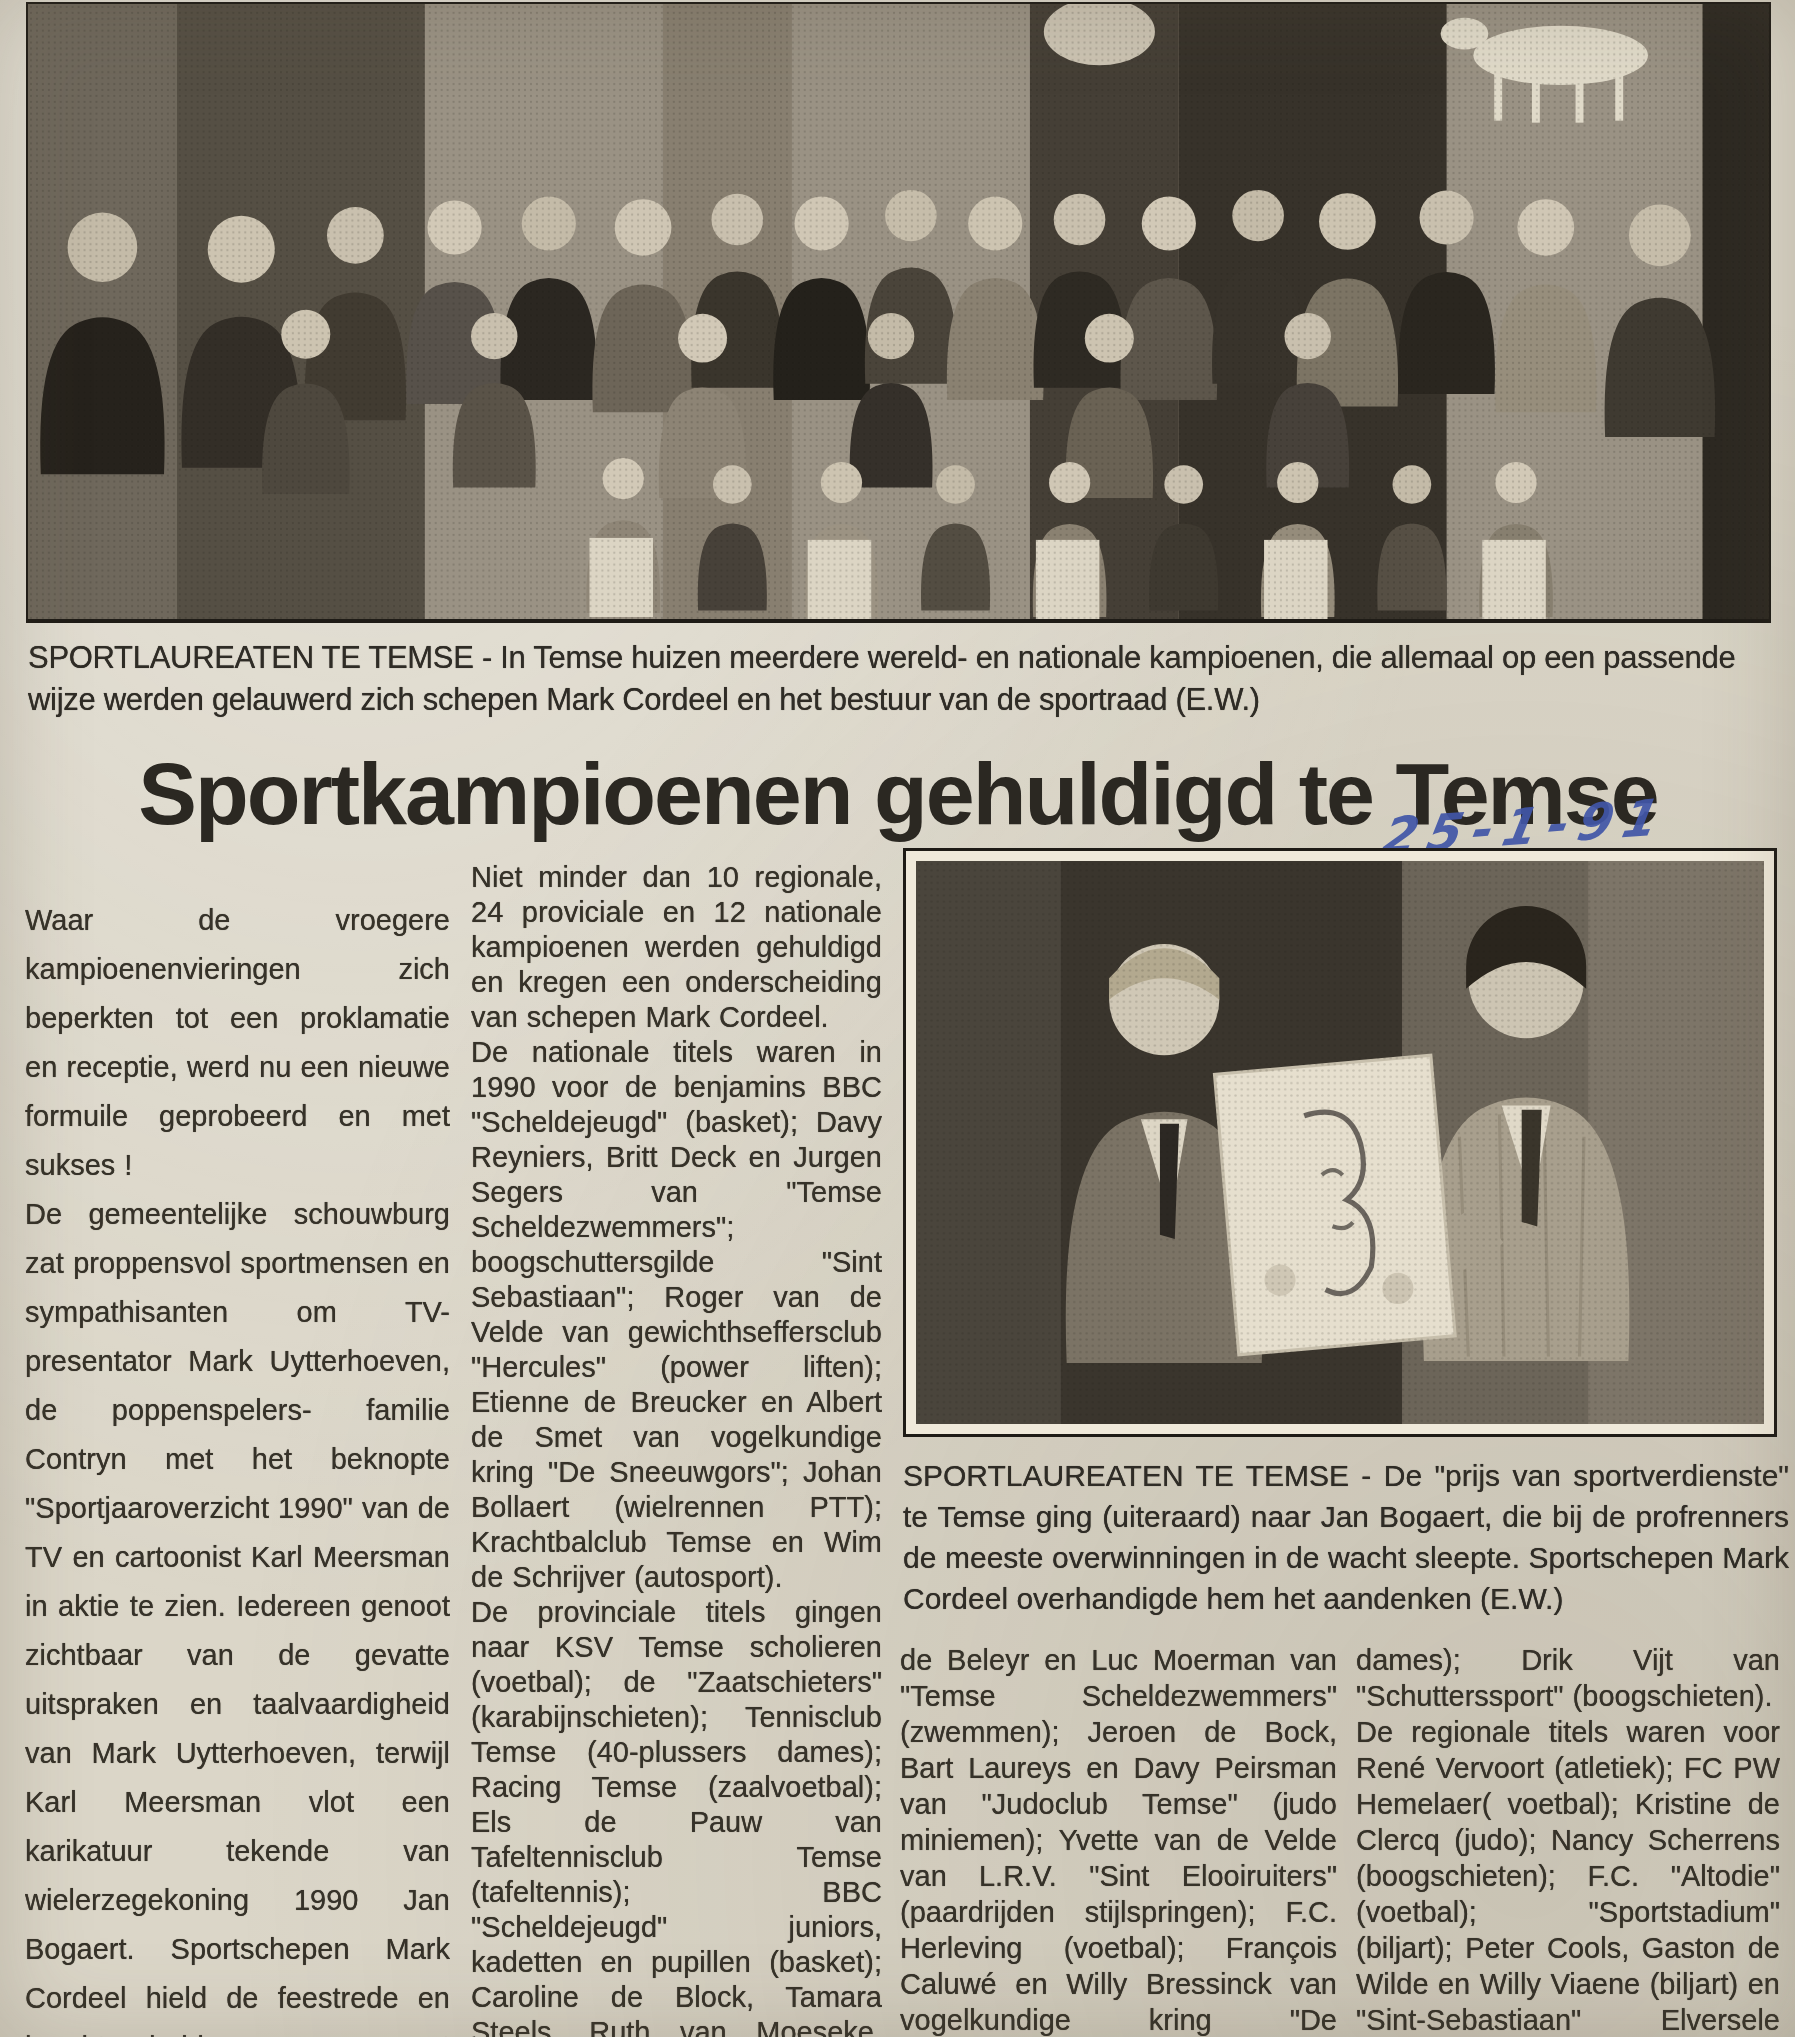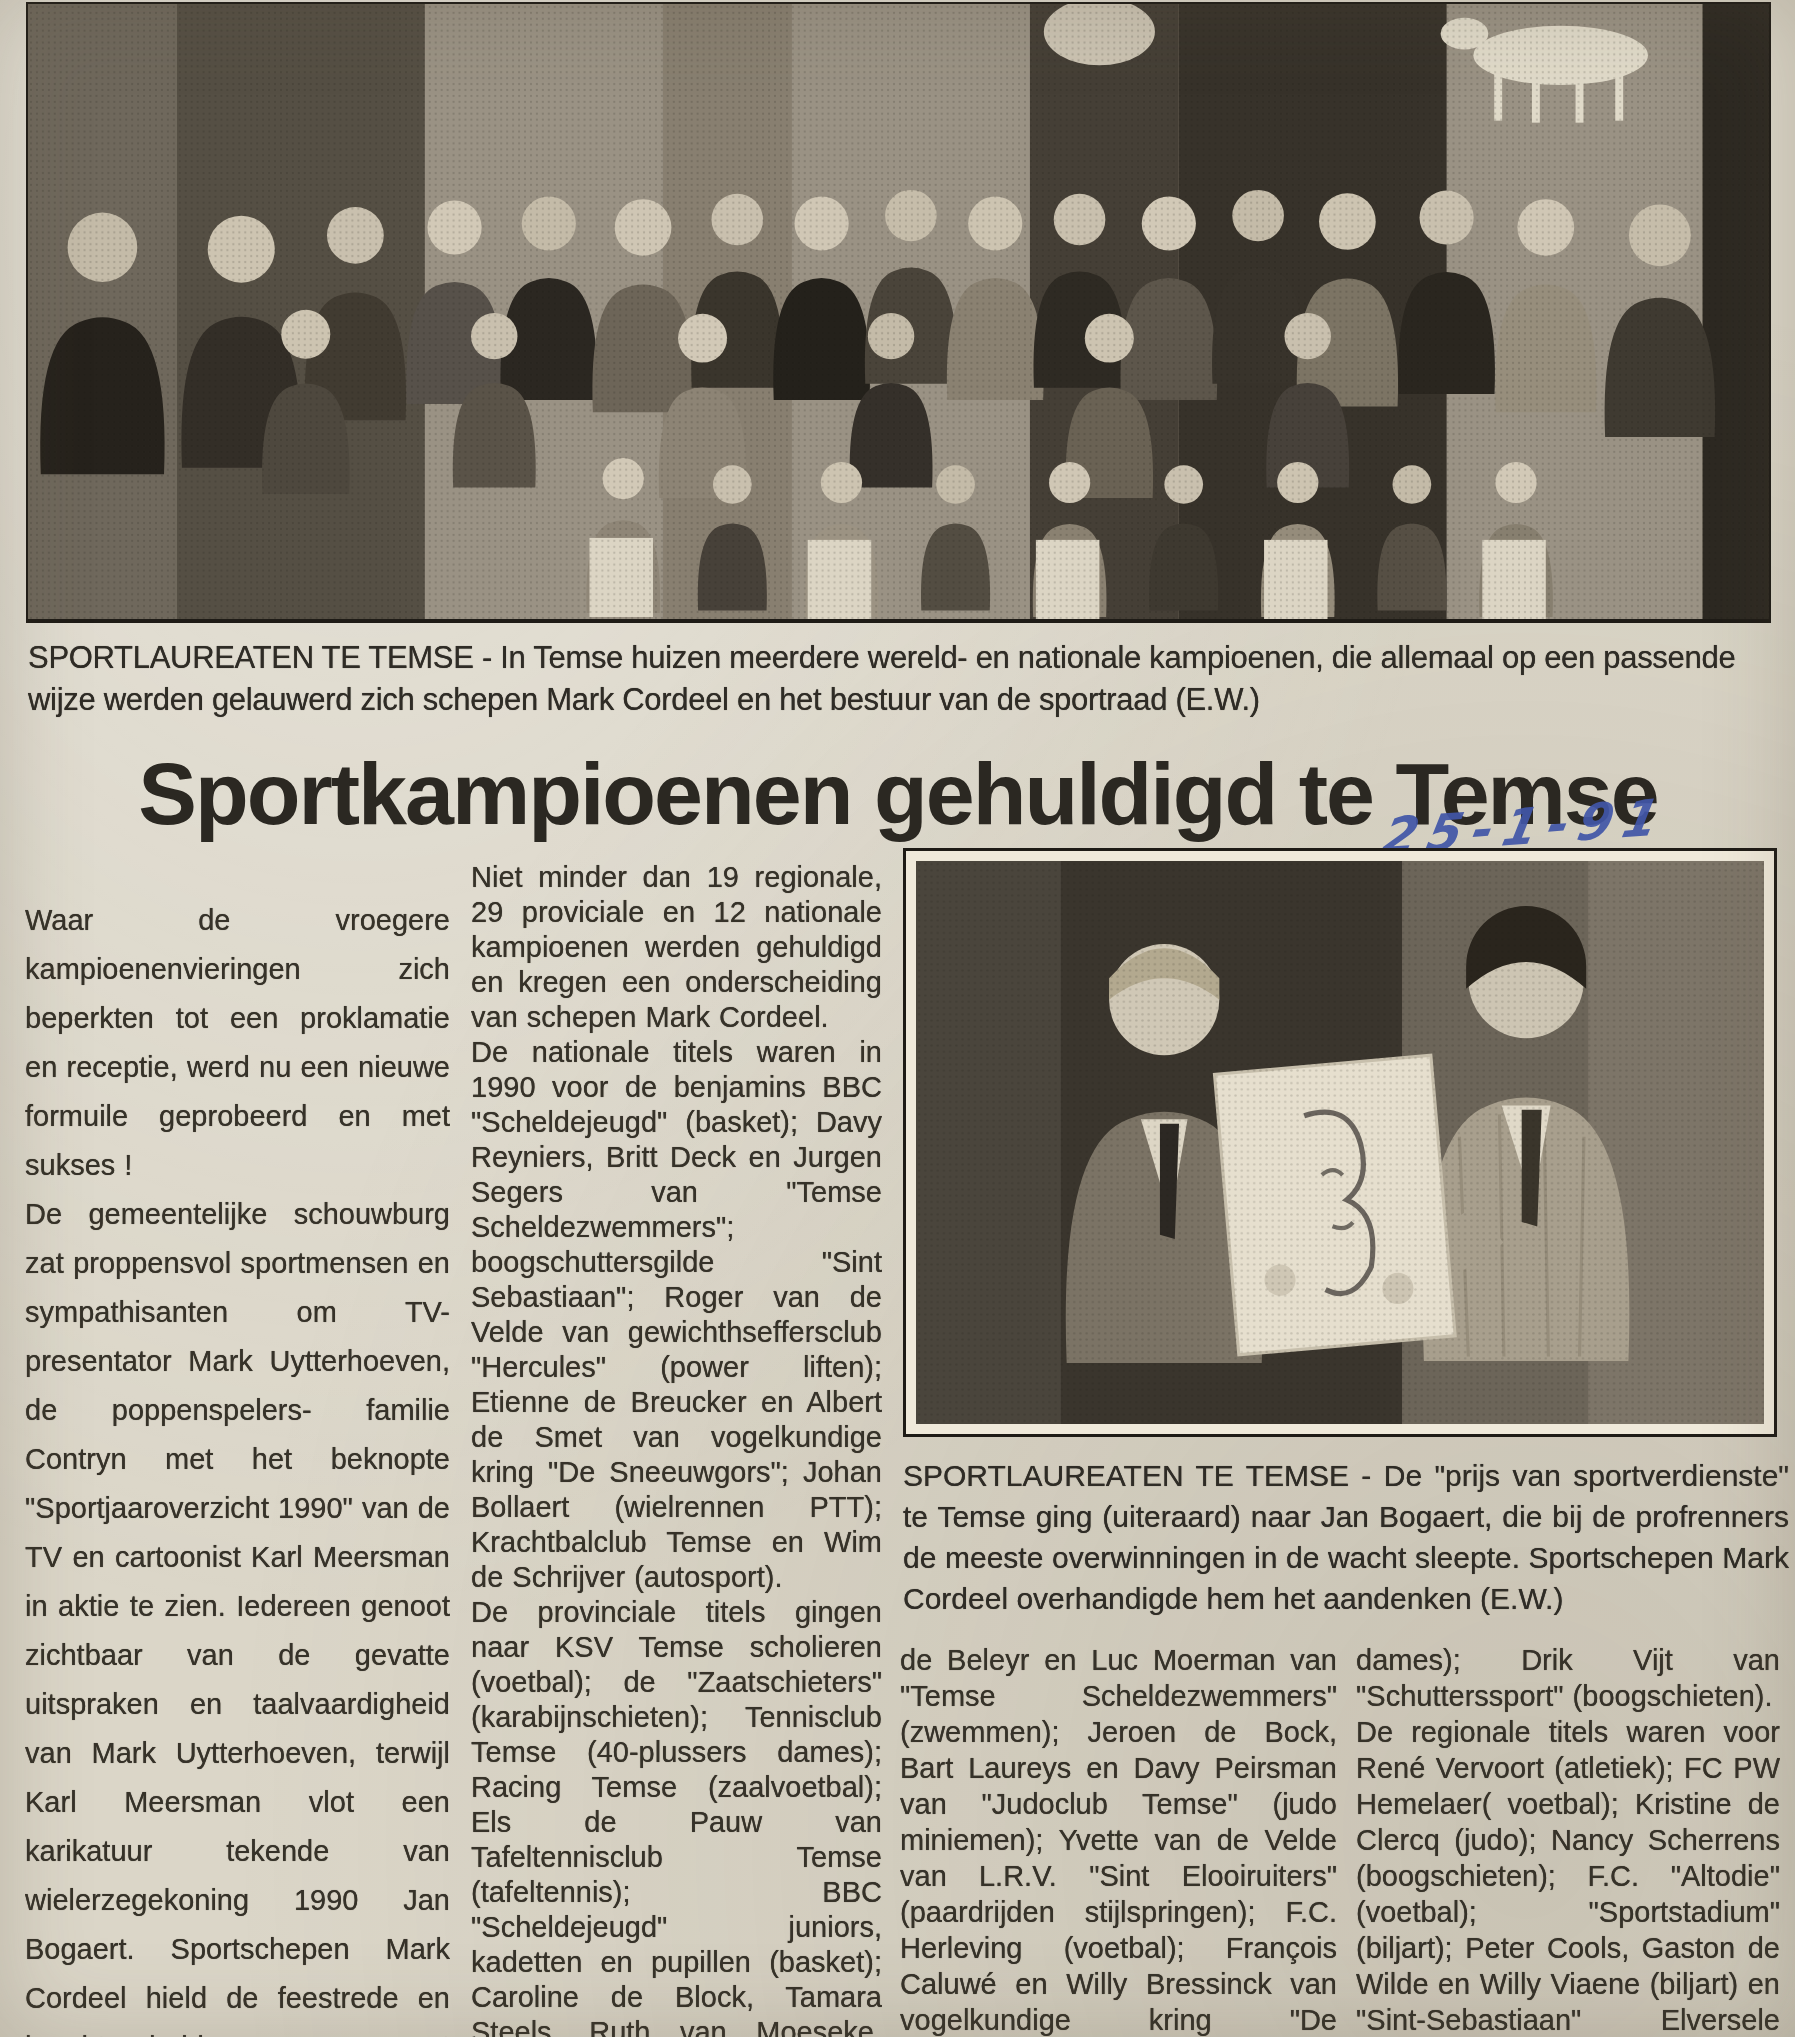--- a/index.html
+++ b/index.html
@@ -241,21 +241,21 @@
 
 <div id="handwritten-date">25-1-91</div>
 
 <div id="col1" class="bodycol">
   <p>Waar de vroegere kampioenenvieringen zich beperkten tot een proklamatie en receptie, werd nu een nieuwe formuile geprobeerd en met sukses !</p>
   <p>De gemeentelijke schouwburg zat proppensvol sportmensen en sympathisanten om TV-presentator Mark Uytterhoeven, de poppenspelers- familie Contryn met het beknopte "Sportjaaroverzicht 1990" van de TV en cartoonist Karl Meersman in aktie te zien. Iedereen genoot zichtbaar van de gevatte uitspraken en taalvaardigheid van Mark Uytterhoeven, terwijl Karl Meersman vlot een karikatuur tekende van wielerzegekoning 1990 Jan Bogaert. Sportschepen Mark Cordeel hield de feestrede en bracht hulde, samen met sportraad-voorzitter Jan de Maeyer aan de diverse Temsenaars die een regionale, provinciale of nationale titel hadden veroverd.</p>
   <p>De bijzondere prijs voor sportverdienste ging naar beroepsrenner Jan Bogaert die met 17 overwinningen zowel in binnen- als buitenland het meeste bloemruikers veroverde in het voorbije jaar en Jan denkt nog niet aan stoppen. Er zullen er in 1991 nog wel een reeks bijkomen.</p>
 
 </div>
 <div id="col2" class="bodycol">
-  <p>Niet minder dan 19 regionale, 29 proviciale en 12 nationale kampioenen werden gehuldigd en kregen een onderscheiding van schepen Mark Cordeel.</p>
+  <p>Niet minder dan 10 regionale, 24 proviciale en 12 nationale kampioenen werden gehuldigd en kregen een onderscheiding van schepen Mark Cordeel.</p>
   <p>De nationale titels waren in 1990 voor de benjamins BBC "Scheldejeugd" (basket); Davy Reyniers, Britt Deck en Jurgen Segers van "Temse Scheldezwemmers"; boogschuttersgilde "Sint Sebastiaan"; Roger van de Velde van gewichthseffersclub "Hercules" (power liften); Etienne de Breucker en Albert de Smet van vogelkundige kring "De Sneeuwgors"; Johan Bollaert (wielrennen PTT); Krachtbalclub Temse en Wim de Schrijver (autosport).</p>
   <p>De provinciale titels gingen naar KSV Temse scholieren (voetbal); de "Zaatschieters" (karabijnschieten); Tennisclub Temse (40-plussers dames); Racing Temse (zaalvoetbal); Els de Pauw van Tafeltennisclub Temse (tafeltennis); BBC "Scheldejeugd" juniors, kadetten en pupillen (basket); Caroline de Block, Tamara Steels, Ruth van Moeseke, Bart Rasschaert, Veerle Perdaen, Dave Kiekens, Gert Vercauteren, Wim van Bogaert, Medhi van der Eecken, Mario Geleyn, Nathalie</p>
 </div>
 
 <div id="photo-award" class="photo-frame">
   <svg viewBox="0 0 820 540" preserveAspectRatio="none">
     <defs>
       <pattern id="ht2" width="6" height="6" patternUnits="userSpaceOnUse">
         <circle cx="3" cy="3" r="1.15" fill="#14110d" opacity=".15"></circle>
       </pattern>

